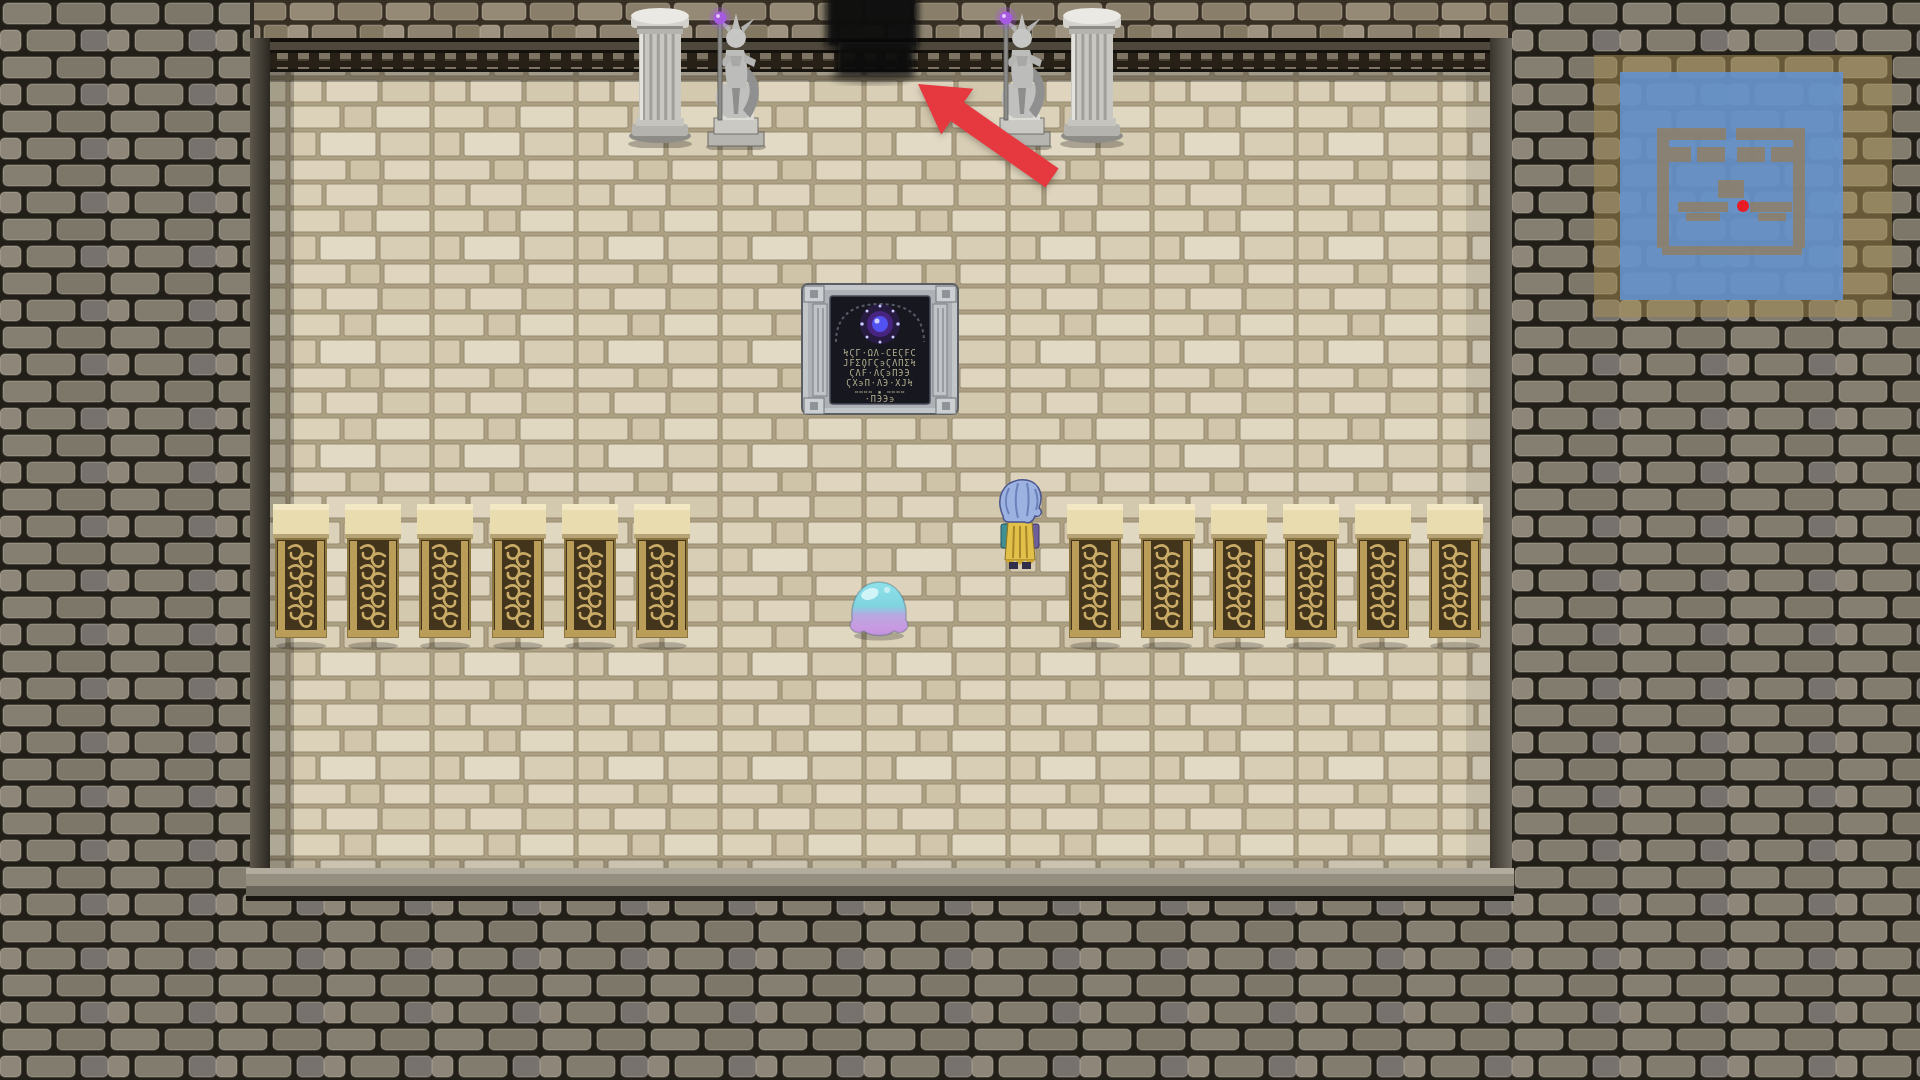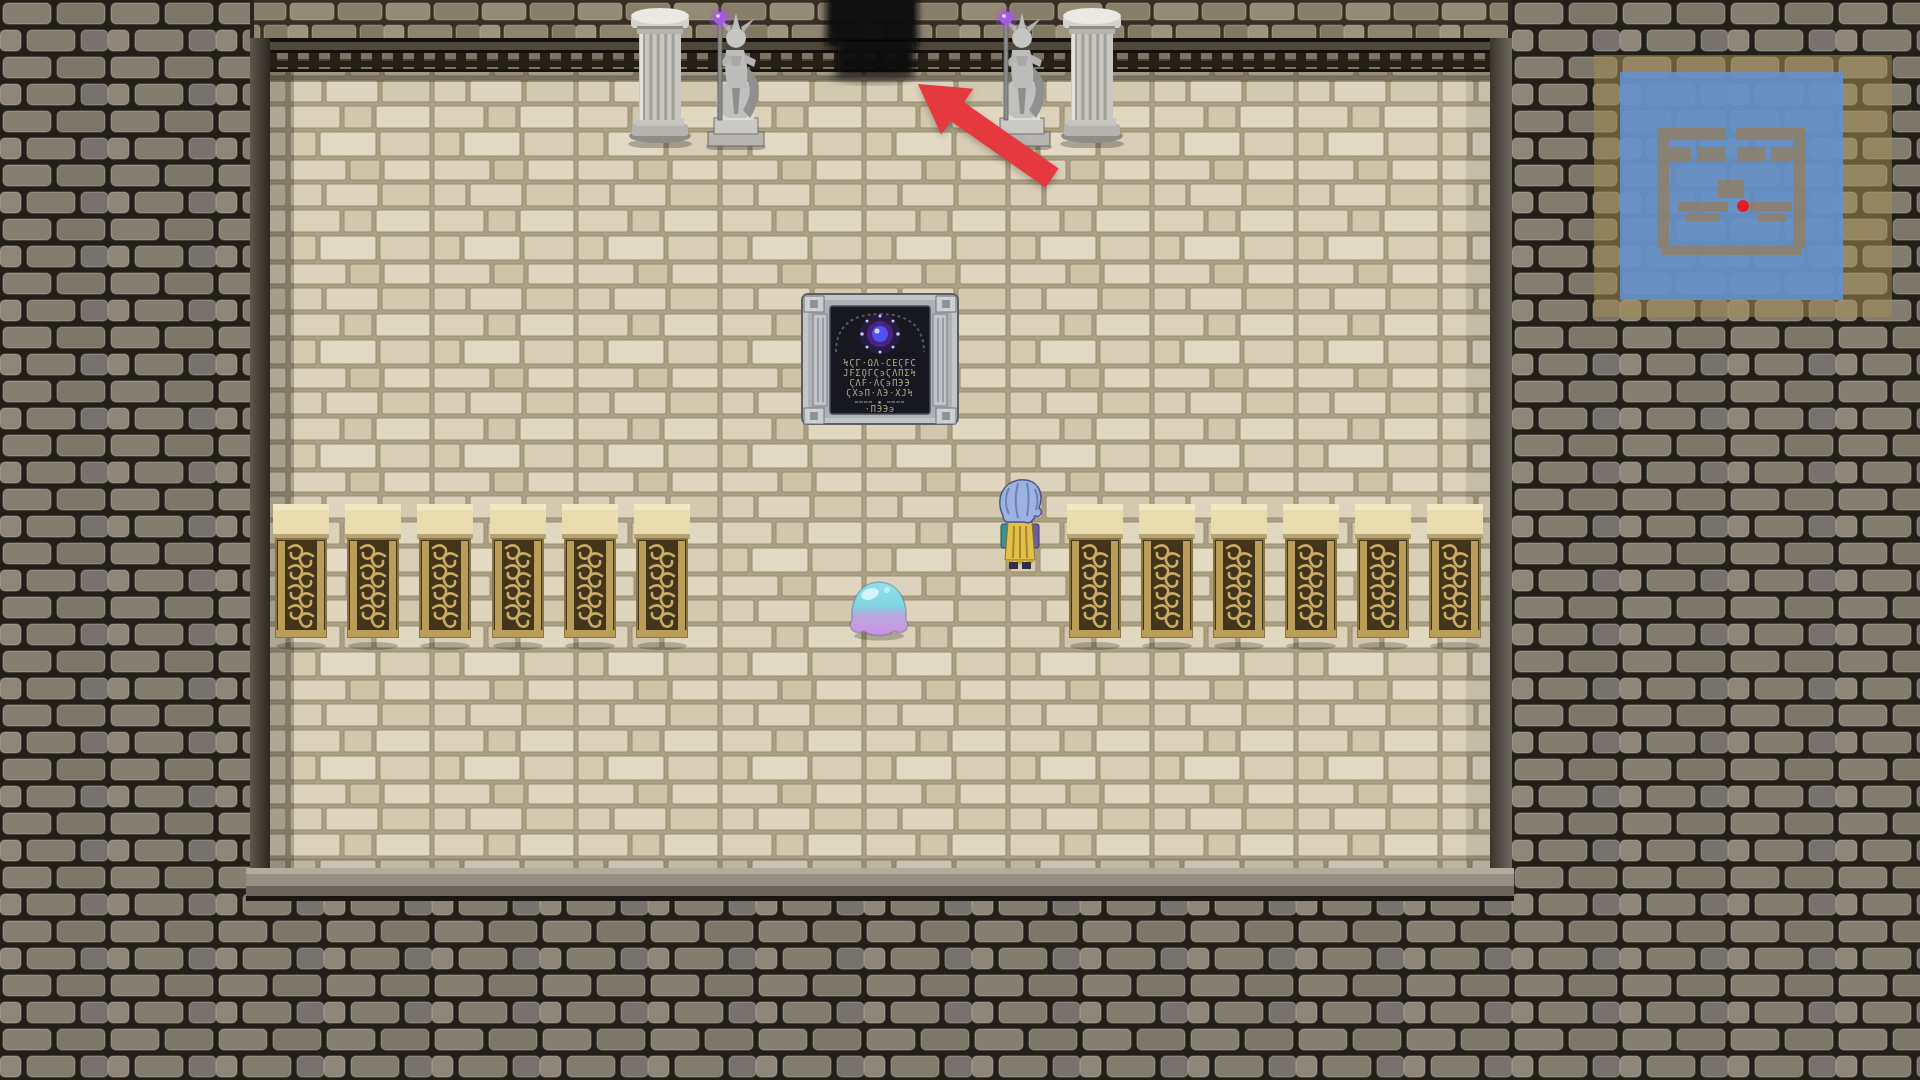--- a/index.html
+++ b/index.html
@@ -196,21 +196,21 @@
     <svg width="76" height="150" viewBox="0 0 76 150">
         <use href="#statue-art"></use>
       </svg>
   </div>
   <div class="ent" style="left:984px;top:0">
     <svg width="76" height="150" viewBox="0 0 76 150">
         <use href="#statue-art"></use>
       </svg>
   </div>
 
-  <div class="ent" style="left:800px;top:292px">
+  <div class="ent" style="left:800px;top:282px">
     <svg width="160" height="136" viewBox="0 0 160 136">
       <rect x="2" y="2" width="156" height="130" rx="6" fill="#c3c6c9" stroke="#5b5e63" stroke-width="2"></rect>
       <rect x="8" y="8" width="144" height="118" fill="#aeb1b5"></rect>
       <g fill="#cdd0d3" stroke="#71747a" stroke-width="1">
         <rect x="4" y="4" width="20" height="16"></rect>
           <rect x="136" y="4" width="20" height="16"></rect>
         <rect x="4" y="116" width="20" height="16"></rect>
           <rect x="136" y="116" width="20" height="16"></rect>
       </g>
       <g fill="#8f9297">

